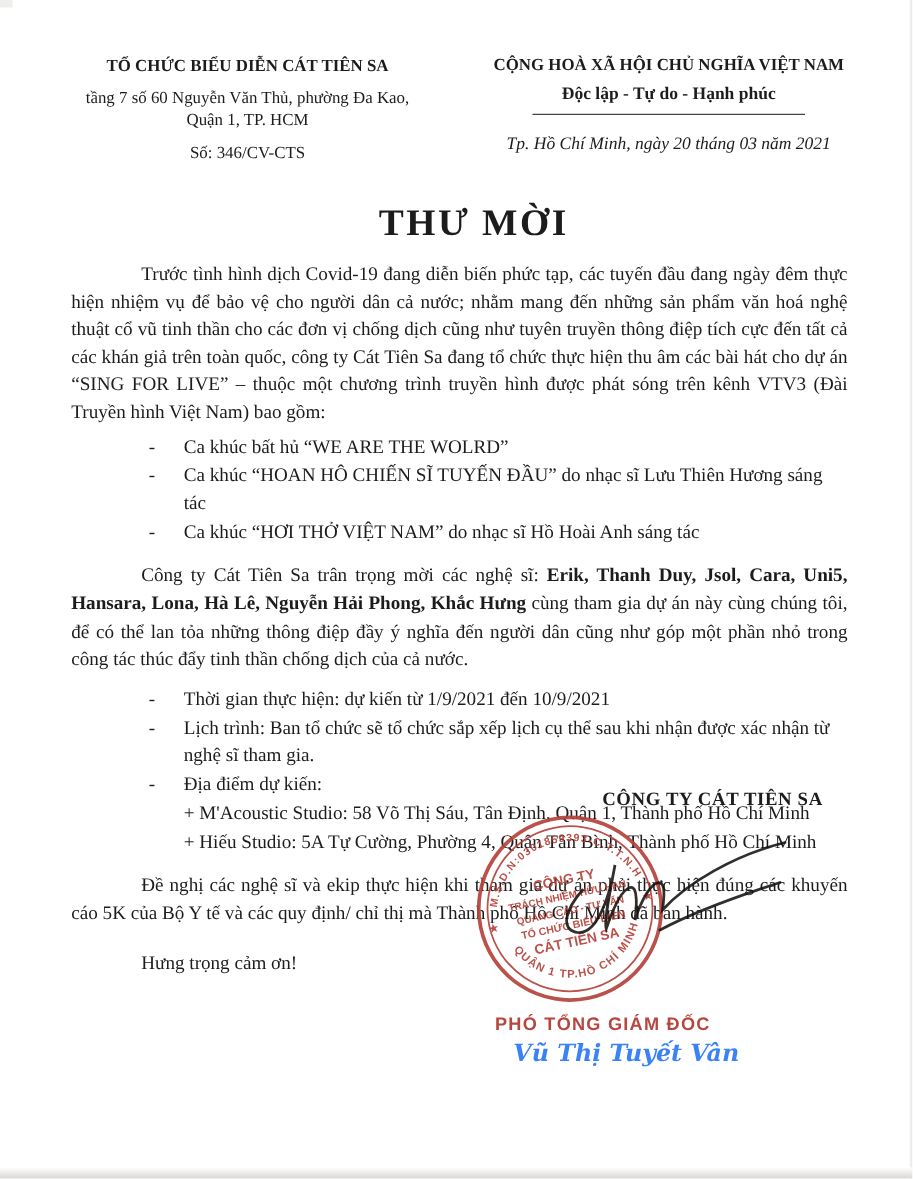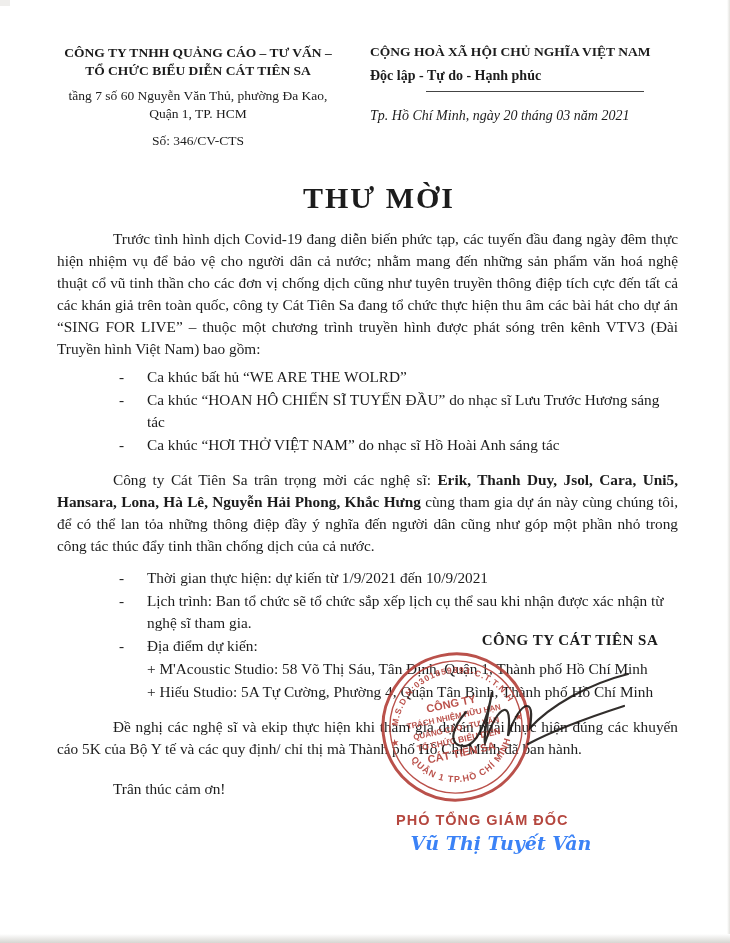--- a/index.html
+++ b/index.html
@@ -17,21 +17,21 @@
   .scan-right{position:absolute;top:0;bottom:0;right:0;width:3px;
     background:linear-gradient(to right,#ffffff,#e3e2de);}
   .scan-corner{position:absolute;top:0;left:0;width:10px;height:6px;background:#efeeec;}
 
   
   .header{display:flex;justify-content:space-between;padding:44px 30px 0 38px;}
   .head-left{width:320px;text-align:center;}
   .head-left .company{font-weight:bold;font-size:13.5px;line-height:1.35;}
   .head-left .addr{font-size:13.5px;line-height:1.3;margin-top:7px;}
   .head-left .ref{font-size:13.5px;margin-top:10px;text-align:center;}
-  .head-right{width:330px;text-align:left;}
+  .head-right{width:330px;text-align:center;}
   .head-right .nation{font-weight:bold;font-size:13.5px;}
   .head-right .motto{font-weight:bold;font-size:14px;margin-top:8px;}
   .motto-rule{width:218px;height:0;border-top:1.5px solid #444;margin:7px auto 0 auto;}
   .head-right .dateline{font-style:italic;font-size:14px;margin-top:16px;}
 
   
   .title{
     text-align:center;font-weight:bold;font-size:30px;letter-spacing:2px;
     margin-top:32px;
     margin-left:28px;
@@ -62,21 +62,20 @@
     font-size:19px;color:#3b82f6;}
 </style>
 </head>
 <body>
 
 <div class="page">
 
   <div class="header">
     <div class="head-left">
       <div class="company">
-        <div>CÔNG TY TNHH QUẢNG CÁO – TƯ VẤN –</div>
         <div>TỔ CHỨC BIỂU DIỄN CÁT TIÊN SA</div>
       </div>
       <div class="addr">
         <div>tầng 7 số 60 Nguyễn Văn Thủ, phường Đa Kao,</div>
         <div>Quận 1, TP. HCM</div>
       </div>
       <div class="ref">Số: 346/CV-CTS</div>
     </div>
     <div class="head-right">
       <div class="nation">CỘNG HOÀ XÃ HỘI CHỦ NGHĨA VIỆT NAM</div>
@@ -91,21 +90,21 @@
   <div class="body">
     <p class="para">Trước tình hình dịch Covid-19 đang diễn biến phức tạp, các tuyến đầu đang ngày đêm thực hiện nhiệm vụ để bảo vệ cho người dân cả nước; nhằm mang đến những sản phẩm văn hoá nghệ thuật cổ vũ tinh thần cho các đơn vị chống dịch cũng như tuyên truyền thông điệp tích cực đến tất cả các khán giả trên toàn quốc, công ty Cát Tiên Sa đang tổ chức thực hiện thu âm các bài hát cho dự án “SING FOR LIVE” – thuộc một chương trình truyền hình được phát sóng trên kênh VTV3 (Đài Truyền hình Việt Nam) bao gồm:</p>
 
     <ul class="dash-list">
       <li>
         <span class="dash">-</span>
         <span class="li-text">Ca khúc bất hủ “WE ARE THE WOLRD”</span>
       </li>
       <li>
         <span class="dash">-</span>
-        <span class="li-text">Ca khúc “HOAN HÔ CHIẾN SĨ TUYẾN ĐẦU” do nhạc sĩ Lưu Trước Hương sáng tác</span>
+        <span class="li-text">Ca khúc “HOAN HÔ CHIẾN SĨ TUYẾN ĐẦU” do nhạc sĩ Lưu Thiên Hương sáng tác</span>
       </li>
       <li>
         <span class="dash">-</span>
         <span class="li-text">Ca khúc “HƠI THỞ VIỆT NAM” do nhạc sĩ Hồ Hoài Anh sáng tác</span>
       </li>
     </ul>
 
     <p class="para"><span>Công ty Cát Tiên Sa trân trọng mời các nghệ sĩ: </span><b>Erik, Thanh Duy, Jsol, Cara, Uni5, Hansara, Lona, Hà Lê, Nguyễn Hải Phong, Khắc Hưng</b><span> cùng tham gia dự án này cùng chúng tôi, để có thể lan tỏa những thông điệp đầy ý nghĩa đến người dân cũng như góp một phần nhỏ trong công tác thúc đẩy tinh thần chống dịch của cả nước.</span></p>
 
     <ul class="dash-list" style="margin-top:10px;">
@@ -123,21 +122,21 @@
       </li>
     </ul>
 
     <ul class="plus-list">
       <li>+ M'Acoustic Studio: 58 Võ Thị Sáu, Tân Định, Quận 1, Thành phố Hồ Chí Minh</li>
       <li>+ Hiếu Studio: 5A Tự Cường, Phường 4, Quận Tân Bình, Thành phố Hồ Chí Minh</li>
     </ul>
 
     <p class="para">Đề nghị các nghệ sĩ và ekip thực hiện khi tham gia dự án phải thực hiện đúng các khuyến cáo 5K của Bộ Y tế và các quy định/ chỉ thị mà Thành phố Hồ Chí Minh đã ban hành.</p>
 
-    <p class="closing">Trân thúc cảm ơn!</p>
+    <p class="closing">Hưng trọng cảm ơn!</p>
   </div>
 
   <div class="sig-block">
     <div class="sig-company">CÔNG TY CÁT TIÊN SA</div>
 
     <div class="stamp-wrap">
       <svg width="156" height="156" viewBox="0 0 156 156">
         <circle cx="78" cy="78" r="73" fill="none" stroke="#b5433c" stroke-width="3"></circle>
         <circle cx="78" cy="78" r="66" fill="none" stroke="#b5433c" stroke-width="1.4"></circle>
         <defs>

